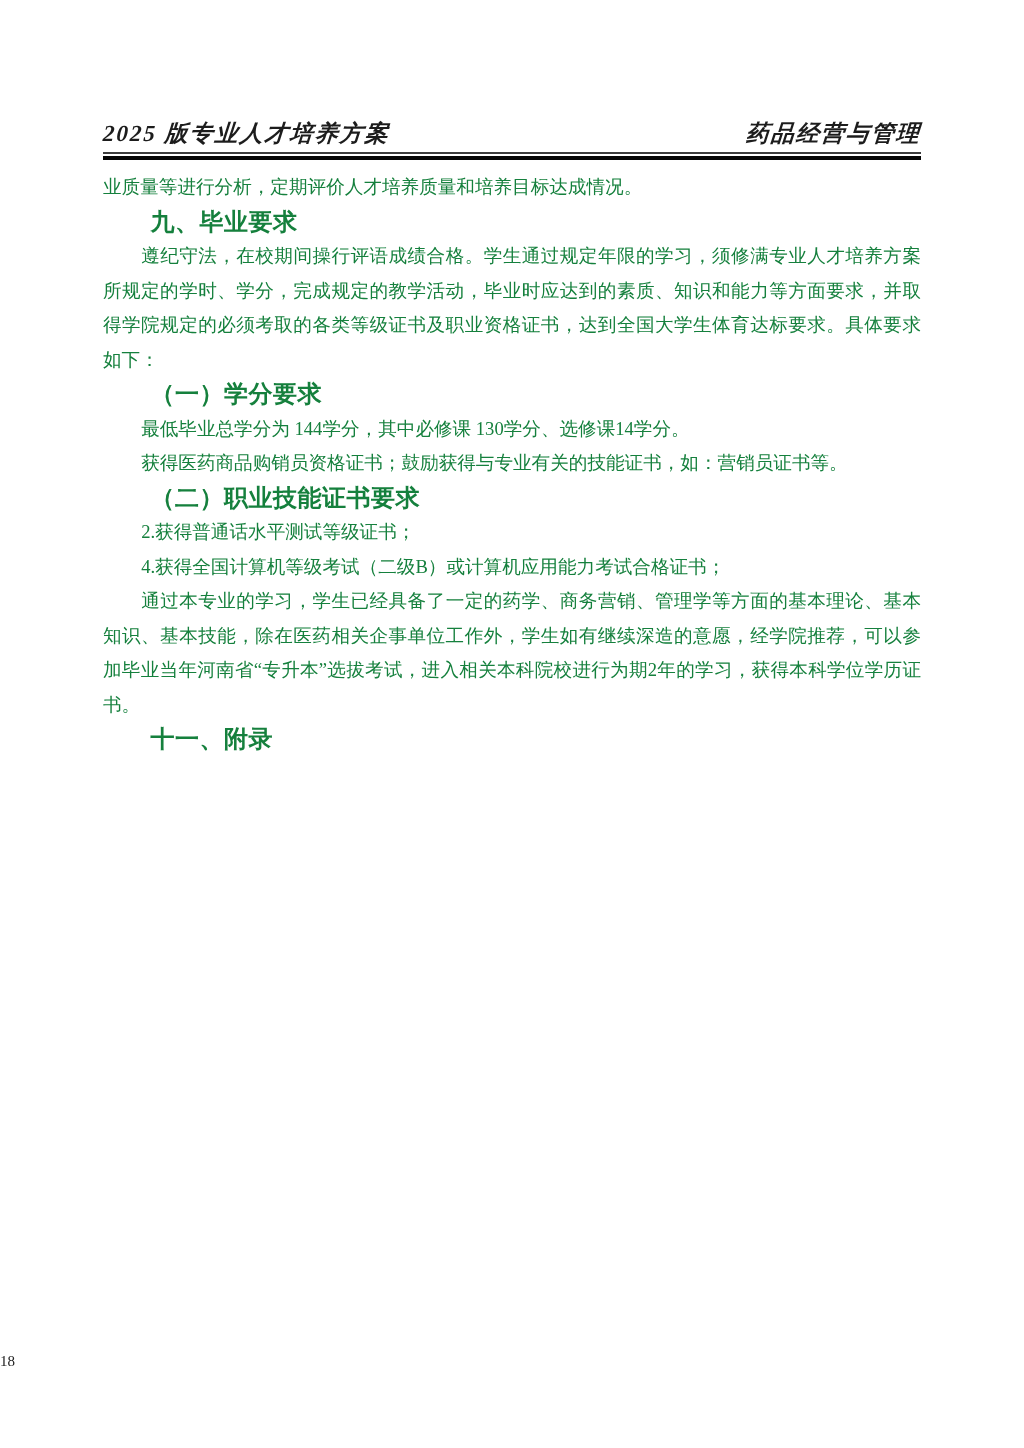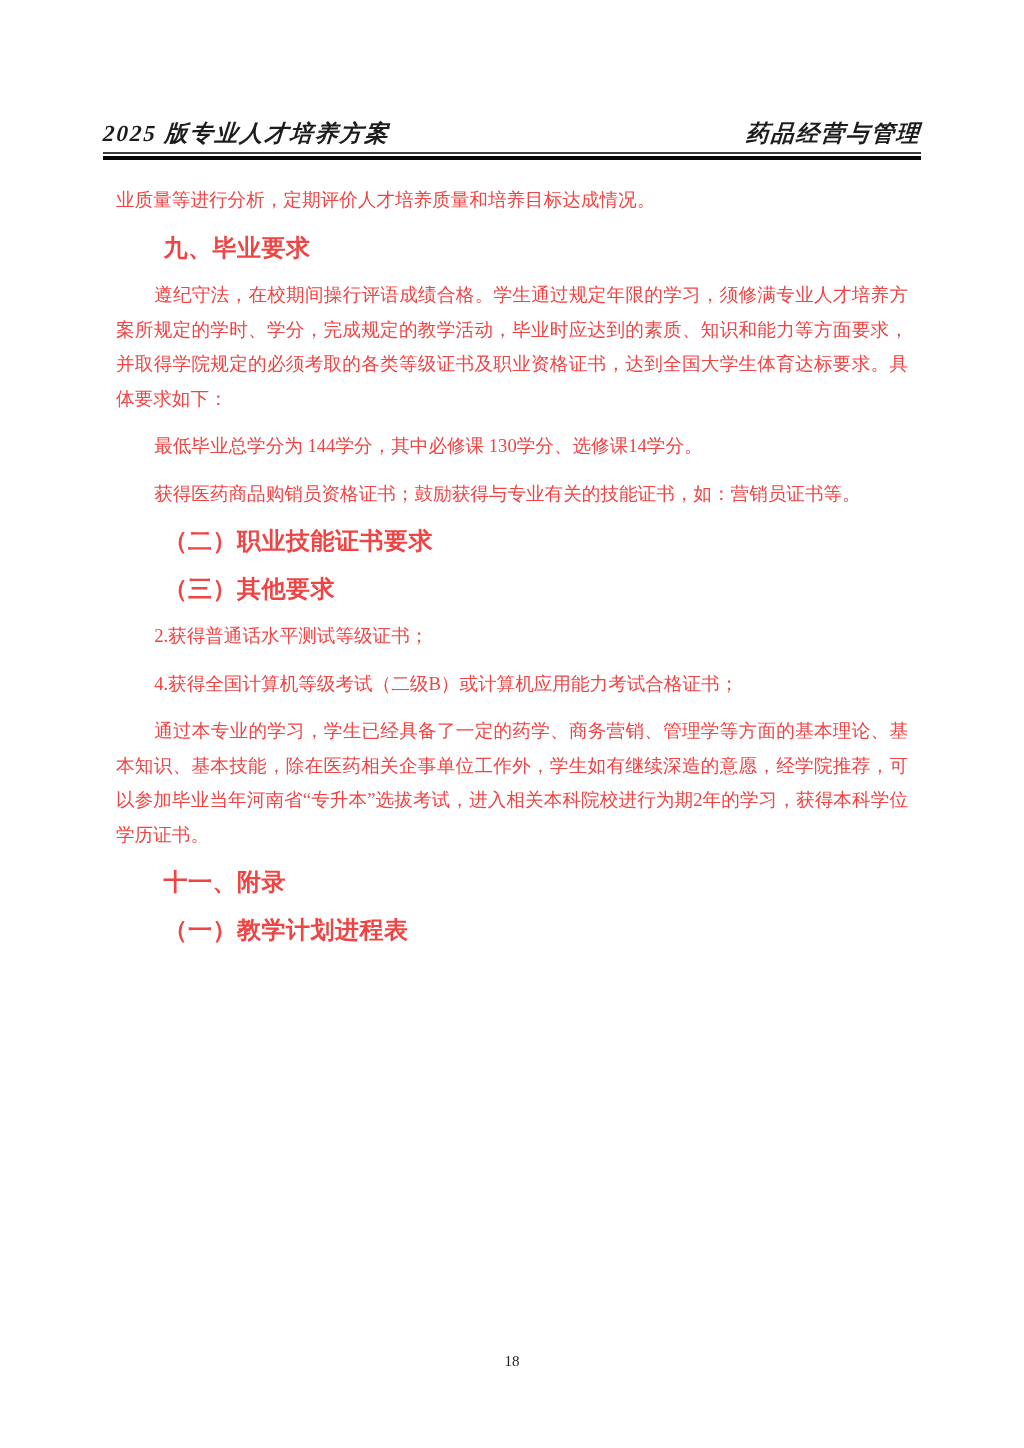--- a/index.html
+++ b/index.html
@@ -43,25 +43,25 @@
   }
 
   
   .doc-body {
     position: absolute;
     top: 170px;
     left: 103px;
     width: 818px;
   }
   .block {
-    margin: 13px;
+    margin: 0;
     padding: 0;
     font-size: 18.6px;
     line-height: 34.5px;
-    color: #ef4444;
+    color: #15803d;
   }
   .body-noindent {
     text-align: justify;
     text-justify: inter-ideograph;
   }
   .body-indent {
     text-indent: 2.05em;
     text-align: justify;
     text-justify: inter-ideograph;
   }
@@ -72,21 +72,21 @@
     text-indent: 1.98em;
     letter-spacing: 0.5px;
   }
 
   
   .page-footer {
     position: absolute;
     top: 1352px;
     left: 0;
     width: 100%;
-    text-align: center;
+    text-align: left;
   }
   .page-number {
     font-family: "Liberation Serif", "DejaVu Serif", serif;
     font-size: 15px;
     color: #222;
   }
 </style>
 </head>
 <body>
 
@@ -98,28 +98,27 @@
       <span class="header-right">药品经营与管理</span>
     </div>
     <div class="header-rule"></div>
   </header>
 
   <main class="doc-body" id="doc-body">
 
   <p class="block body-noindent">业质量等进行分析，定期评价人才培养质量和培养目标达成情况。</p>
       <p class="block heading">九、毕业要求</p>
       <p class="block body-indent">遵纪守法，在校期间操行评语成绩合格。学生通过规定年限的学习，须修满专业人才培养方案所规定的学时、学分，完成规定的教学活动，毕业时应达到的素质、知识和能力等方面要求，并取得学院规定的必须考取的各类等级证书及职业资格证书，达到全国大学生体育达标要求。具体要求如下：</p>
+      <p class="block heading">（一）学分要求</p>
       <p class="block body-indent">最低毕业总学分为 144学分，其中必修课 130学分、选修课14学分。</p>
       <p class="block body-indent">获得医药商品购销员资格证书；鼓励获得与专业有关的技能证书，如：营销员证书等。</p>
       <p class="block heading">（二）职业技能证书要求</p>
-      <p class="block heading">（三）其他要求</p>
       <p class="block body-indent">2.获得普通话水平测试等级证书；</p>
       <p class="block body-indent">4.获得全国计算机等级考试（二级B）或计算机应用能力考试合格证书；</p>
       <p class="block body-indent">通过本专业的学习，学生已经具备了一定的药学、商务营销、管理学等方面的基本理论、基本知识、基本技能，除在医药相关企事单位工作外，学生如有继续深造的意愿，经学院推荐，可以参加毕业当年河南省“专升本”选拔考试，进入相关本科院校进行为期2年的学习，获得本科学位学历证书。</p>
       <p class="block heading">十一、附录</p>
-      <p class="block heading">（一）教学计划进程表</p>
     </main>
 
   <footer class="page-footer">
     <span class="page-number">18</span>
   </footer>
 
 </div>
 
 </body></html>

